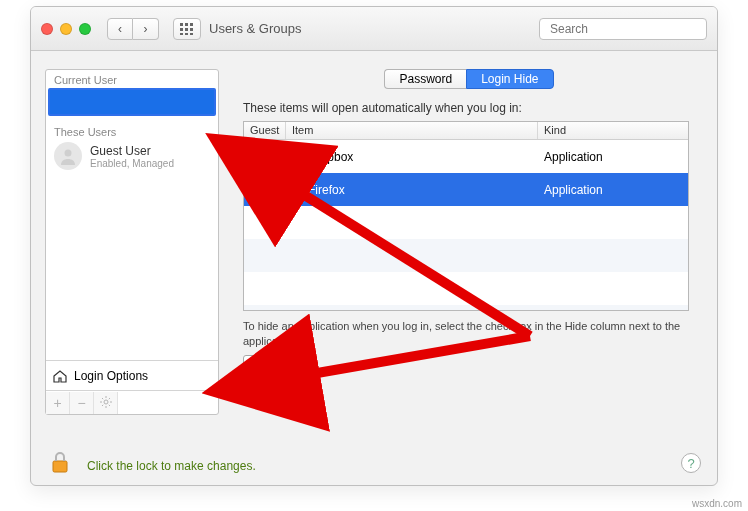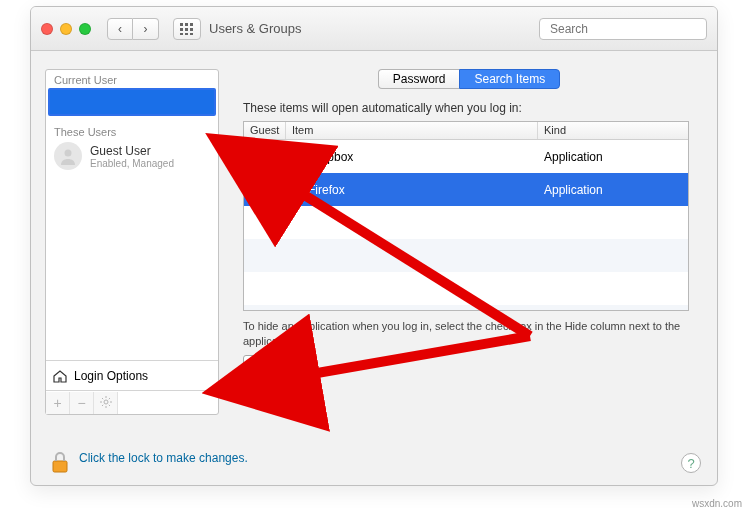--- a/index.html
+++ b/index.html
@@ -47,21 +47,21 @@
     .row .c-item { flex: 1; display: flex; align-items: center; gap: 6px; padding-left: 2px; }
     .row .c-kind { width: 150px; padding-left: 6px; }
     .cb { width: 12px; height: 12px; border: 1px solid #999; border-radius: 2px; background: #fff; }
     .row.sel .cb { border-color: #555; }
     .appicon { width: 14px; height: 14px; display: flex; align-items: center; justify-content: center; font-size: 10px; }
     .hint { font-size: 11px; color: #444; margin: 8px 0 0 8px; width: 440px; line-height: 1.35; }
     .pm { margin: 6px 0 0 8px; display: flex; }
     .pm button { width: 22px; height: 20px; border: 1px solid #a8a8a8; background: linear-gradient(#fff,#efefef); font-size: 14px; line-height: 1; cursor: pointer; }
     .pm button:first-child { border-radius: 3px 0 0 3px; }
     .pm button:last-child { border-left: none; border-radius: 0 3px 3px 0; }
-    .footer { position: absolute; left: 20px; bottom: 12px; display: flex; align-items: flex-start; gap: 10px; font-size: 12px; color: #0369a1; }
+    .footer { position: absolute; left: 20px; bottom: 12px; display: flex; align-items: flex-end; gap: 18px; font-size: 12px; color: #4d7c0f; }
     .lock { width: 18px; height: 22px; }
     .help { position: absolute; right: 16px; bottom: 12px; width: 20px; height: 20px; border-radius: 50%; border: 1px solid #b0b0b0; background: #fff; color: #6a8; font-size: 13px; display: flex; align-items: center; justify-content: center; cursor: pointer; }
     .watermark { position: absolute; right: 6px; bottom: 2px; font-size: 10px; color: #9a9a9a; }
     svg.annot { position: absolute; left: 30px; top: 6px; width: 688px; height: 480px; pointer-events: none; }
   </style>
 </head>
 <body>
 
 <div class="window">
   <div class="titlebar">
@@ -140,21 +140,21 @@
                 <line x1="8.8" y1="3.2" x2="10" y2="2"></line>
               </g>
             </svg>
         </button>
       </div>
     </div>
 
     <div class="main">
       <div class="tabs">
         <div class="tab">Password</div>
-        <div class="tab active">Search Items</div>
+        <div class="tab active">Login Hide</div>
       </div>
       <div class="instr">These items will open automatically when you log in:</div>
       <div class="table">
         <div class="thead">
           <div class="th-hide">Guest</div>
           <div class="th-item">Item</div>
           <div class="th-kind">Kind</div>
         </div>
         <div class="tbody" id="tbody">
             <div class="row">

